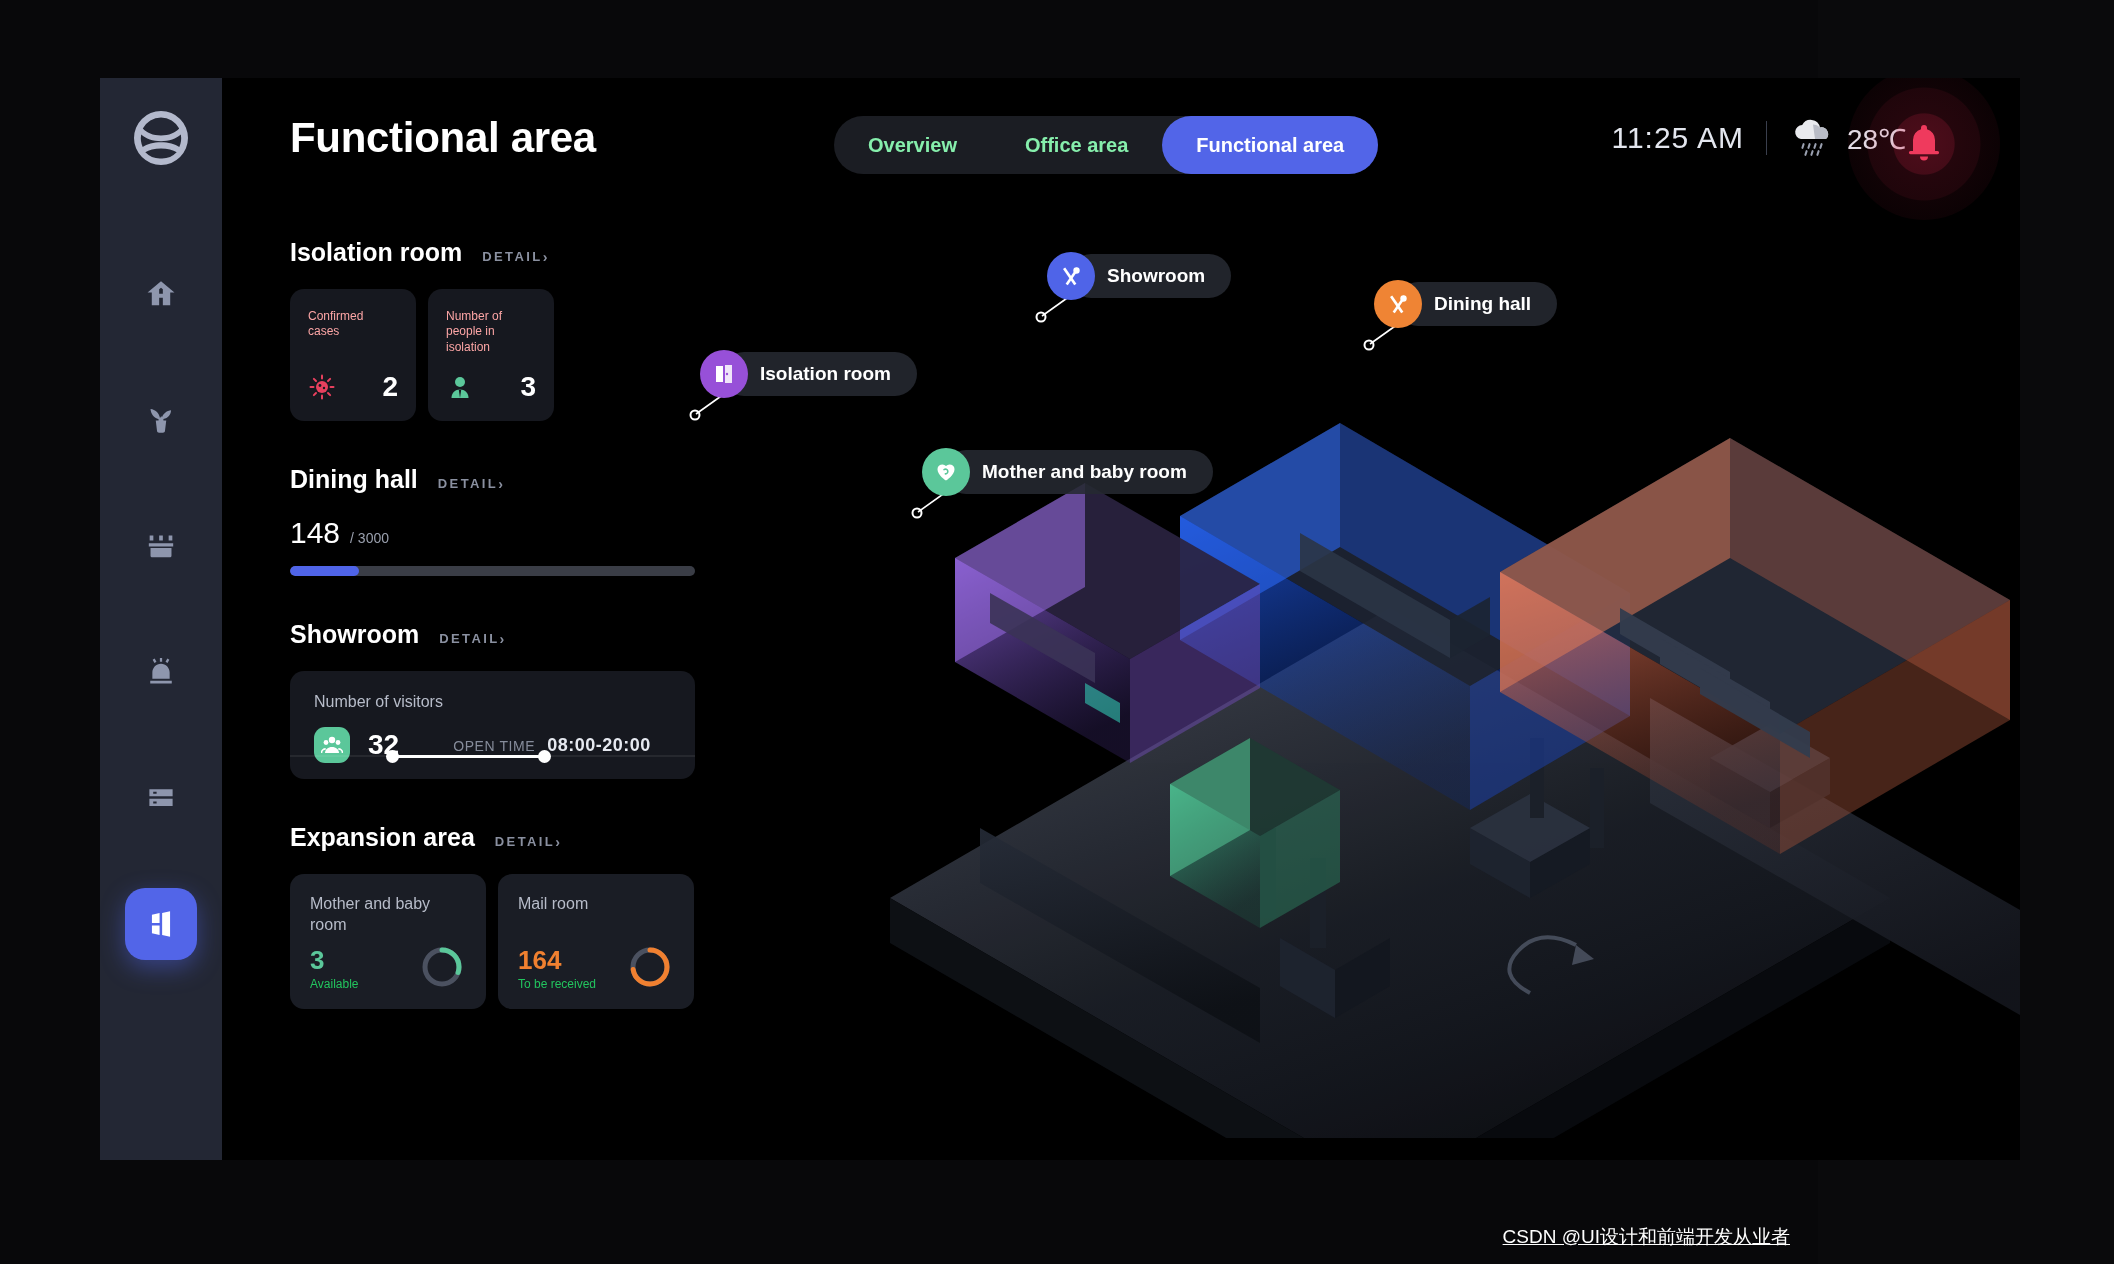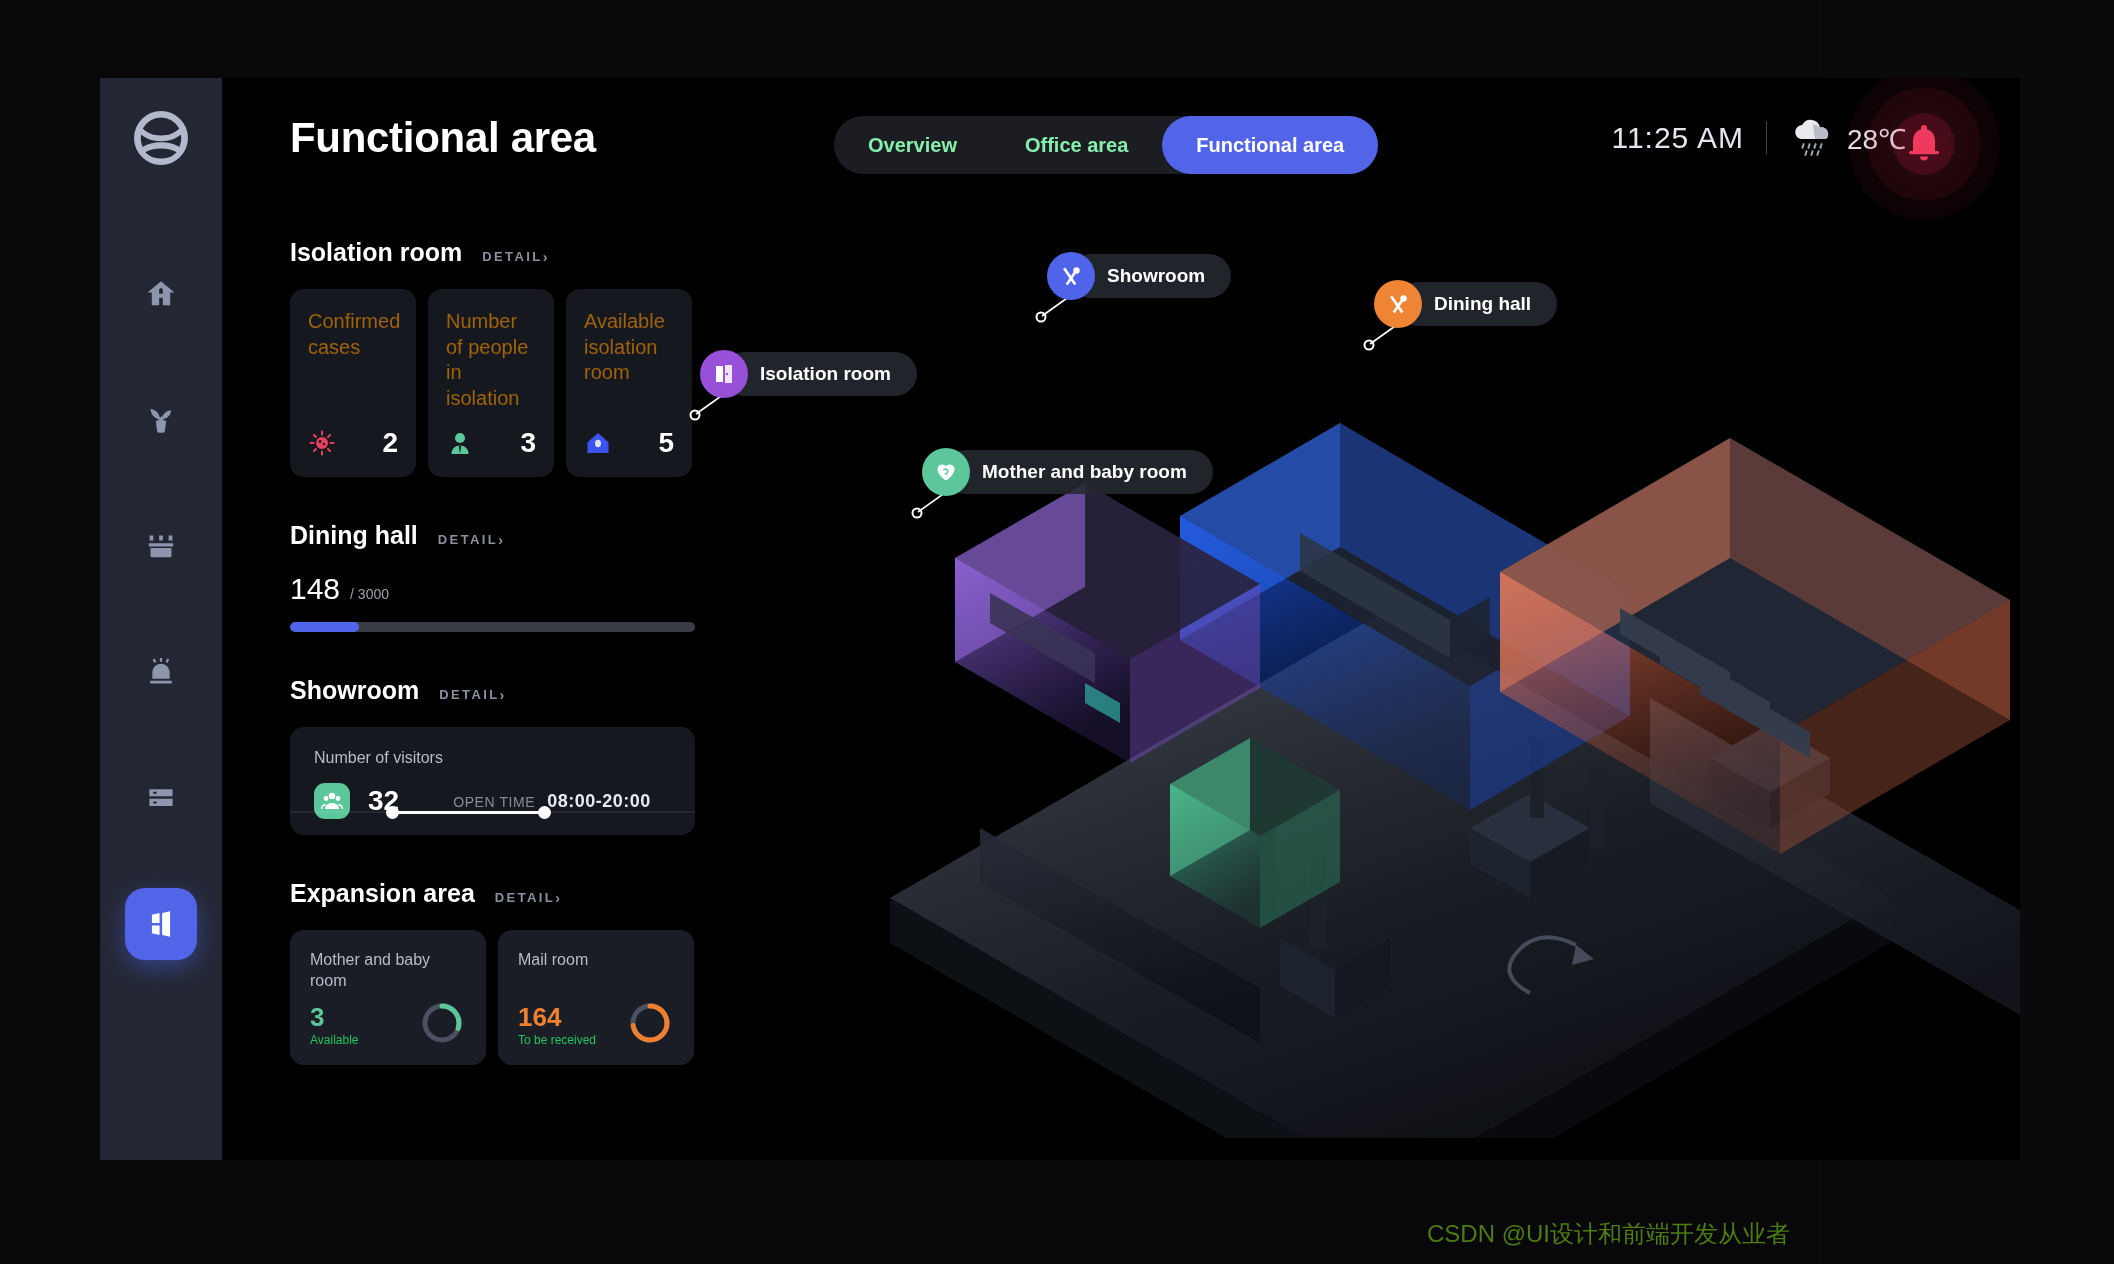--- a/index.html
+++ b/index.html
@@ -103,21 +103,21 @@
   }
   .detail-link .chev { font-size: 14px; }
 
   .card-row { display: flex; gap: 12px; }
   .stat-card {
     background: #16181f; border-radius: 14px;
     padding: 20px 18px 18px 18px;
     width: 126px; min-height: 124px;
     display: flex; flex-direction: column; justify-content: space-between;
   }
-  .stat-label { font-size: 20px; color: #a16207; line-height: 1.28; }
+  .stat-label { font-size: 12px; color: #fca5a5; line-height: 1.28; }
   .stat-bottom { display: flex; align-items: center; justify-content: space-between; margin-top: 16px; }
   .stat-icon { width: 28px; height: 28px; display: flex; align-items: center; justify-content: center; }
   .stat-icon svg { width: 26px; height: 26px; }
   .stat-value { font-size: 28px; font-weight: bold; color: #ffffff; }
 
   .sec-spacer { height: 44px; }
 
   .dining-num { display: flex; align-items: baseline; gap: 10px; margin-bottom: 16px; }
   .dining-main { font-size: 30px; font-weight: normal; color: #ffffff; }
   .dining-sub { font-size: 14px; color: #9aa0ae; }
@@ -170,21 +170,21 @@
     height: 44px; border-radius: 22px; background: rgba(38,41,49,0.88);
     display: flex; align-items: center;
     padding: 0 26px 0 38px; margin-left: -26px;
     font-size: 19px; font-weight: bold; color: #ffffff; white-space: nowrap;
   }
   .leader { position: absolute; z-index: 29; pointer-events: none; }
   .leader svg { overflow: visible; }
 
   .watermark {
     position: absolute; right: 28px; bottom: 14px;
-    font-size: 24px; color: #4d7c0f;
+    font-size: 19px; color: #ffffff; text-decoration: underline;
   }
 </style>
 </head>
 <body>
 
 <div id="root">
 
   <div class="app-window">
 
     <nav class="sidebar">
@@ -424,32 +424,20 @@
                 <svg viewBox="0 0 26 26">
                     <circle cx="13" cy="8" r="5" fill="#5bc79a"></circle>
                     <path d="M4.5 24c0-5 3.8-8.4 8.5-8.4s8.5 3.4 8.5 8.4z" fill="#5bc79a"></path>
                     <path d="M11.8 15.8h2.4L13 24z" fill="#16181f"></path>
                   </svg>
               </span>
               <span class="stat-value">3</span>
             </div>
           </div>
 
-          <div class="stat-card">
-            <div class="stat-label">Available isolation room</div>
-            <div class="stat-bottom">
-              <span class="stat-icon">
-                <svg viewBox="0 0 26 26">
-                    <path d="M13 3 2.5 12.2V23h21V12.2z" fill="#3b53f0"></path>
-                    <ellipse cx="13" cy="13.5" rx="3" ry="3.8" fill="#dfe4f5"></ellipse>
-                  </svg>
-              </span>
-              <span class="stat-value">5</span>
-            </div>
-          </div>
         </div>
 
         <div class="sec-spacer"></div>
 
         <div class="sec-head">
           <span class="sec-title">Dining hall</span>
           <span class="detail-link">
             <span>DETAIL</span>
             <span class="chev">›</span>
           </span>

